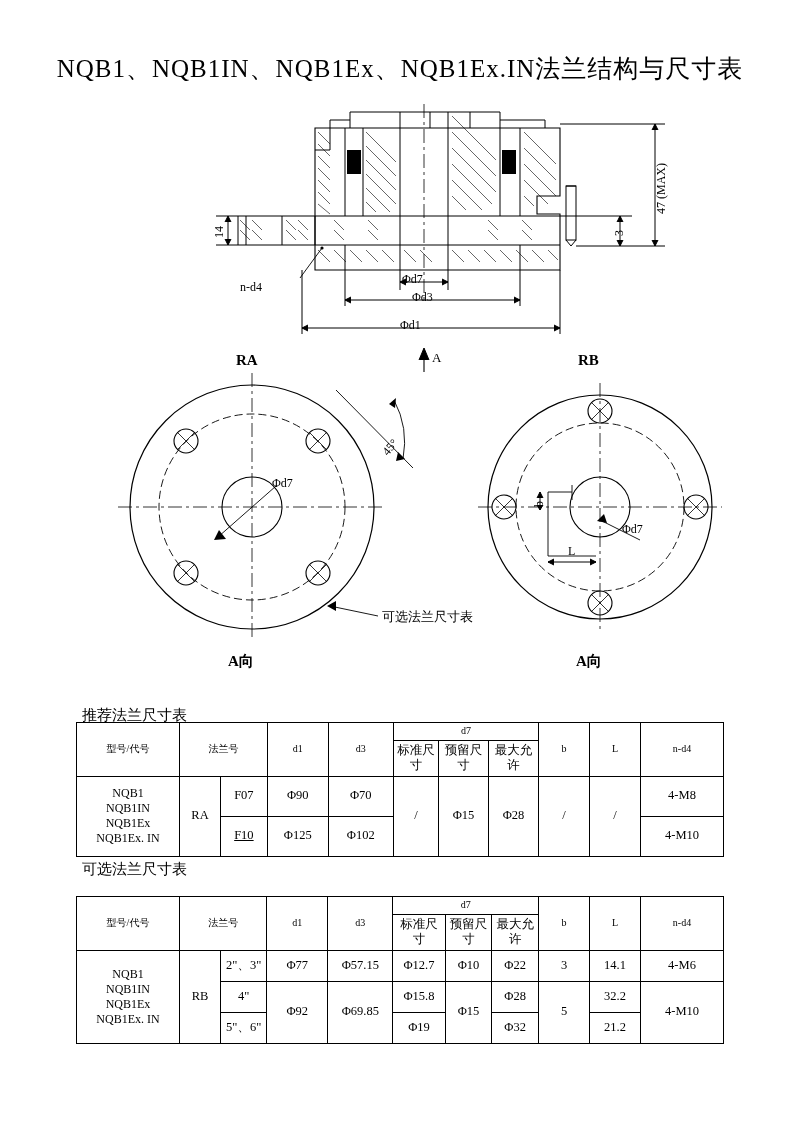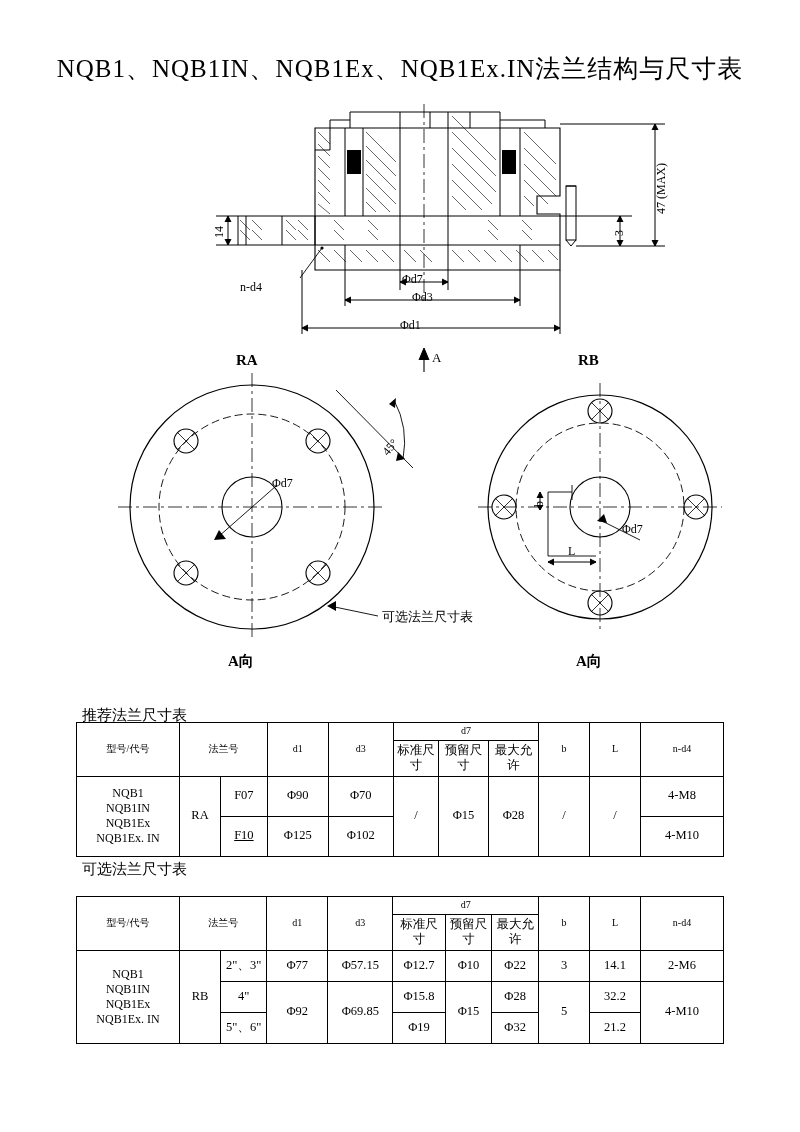--- a/index.html
+++ b/index.html
@@ -326,21 +326,21 @@
       </td>
       <td rowspan="3" style="width:34px;">RB</td>
       <td class="left" style="height:26px;">2"、3"</td>
       <td>Φ77</td>
       <td>Φ57.15</td>
       <td>Φ12.7</td>
       <td>Φ10</td>
       <td>Φ22</td>
       <td>3</td>
       <td>14.1</td>
-      <td>2-M6</td>
+      <td>4-M6</td>
     </tr>
     <tr>
       <td class="left" style="height:26px;">4"</td>
       <td rowspan="2">Φ92</td>
       <td rowspan="2">Φ69.85</td>
       <td>Φ15.8</td>
       <td rowspan="2">Φ15</td>
       <td>Φ28</td>
       <td rowspan="2">5</td>
       <td>32.2</td>

